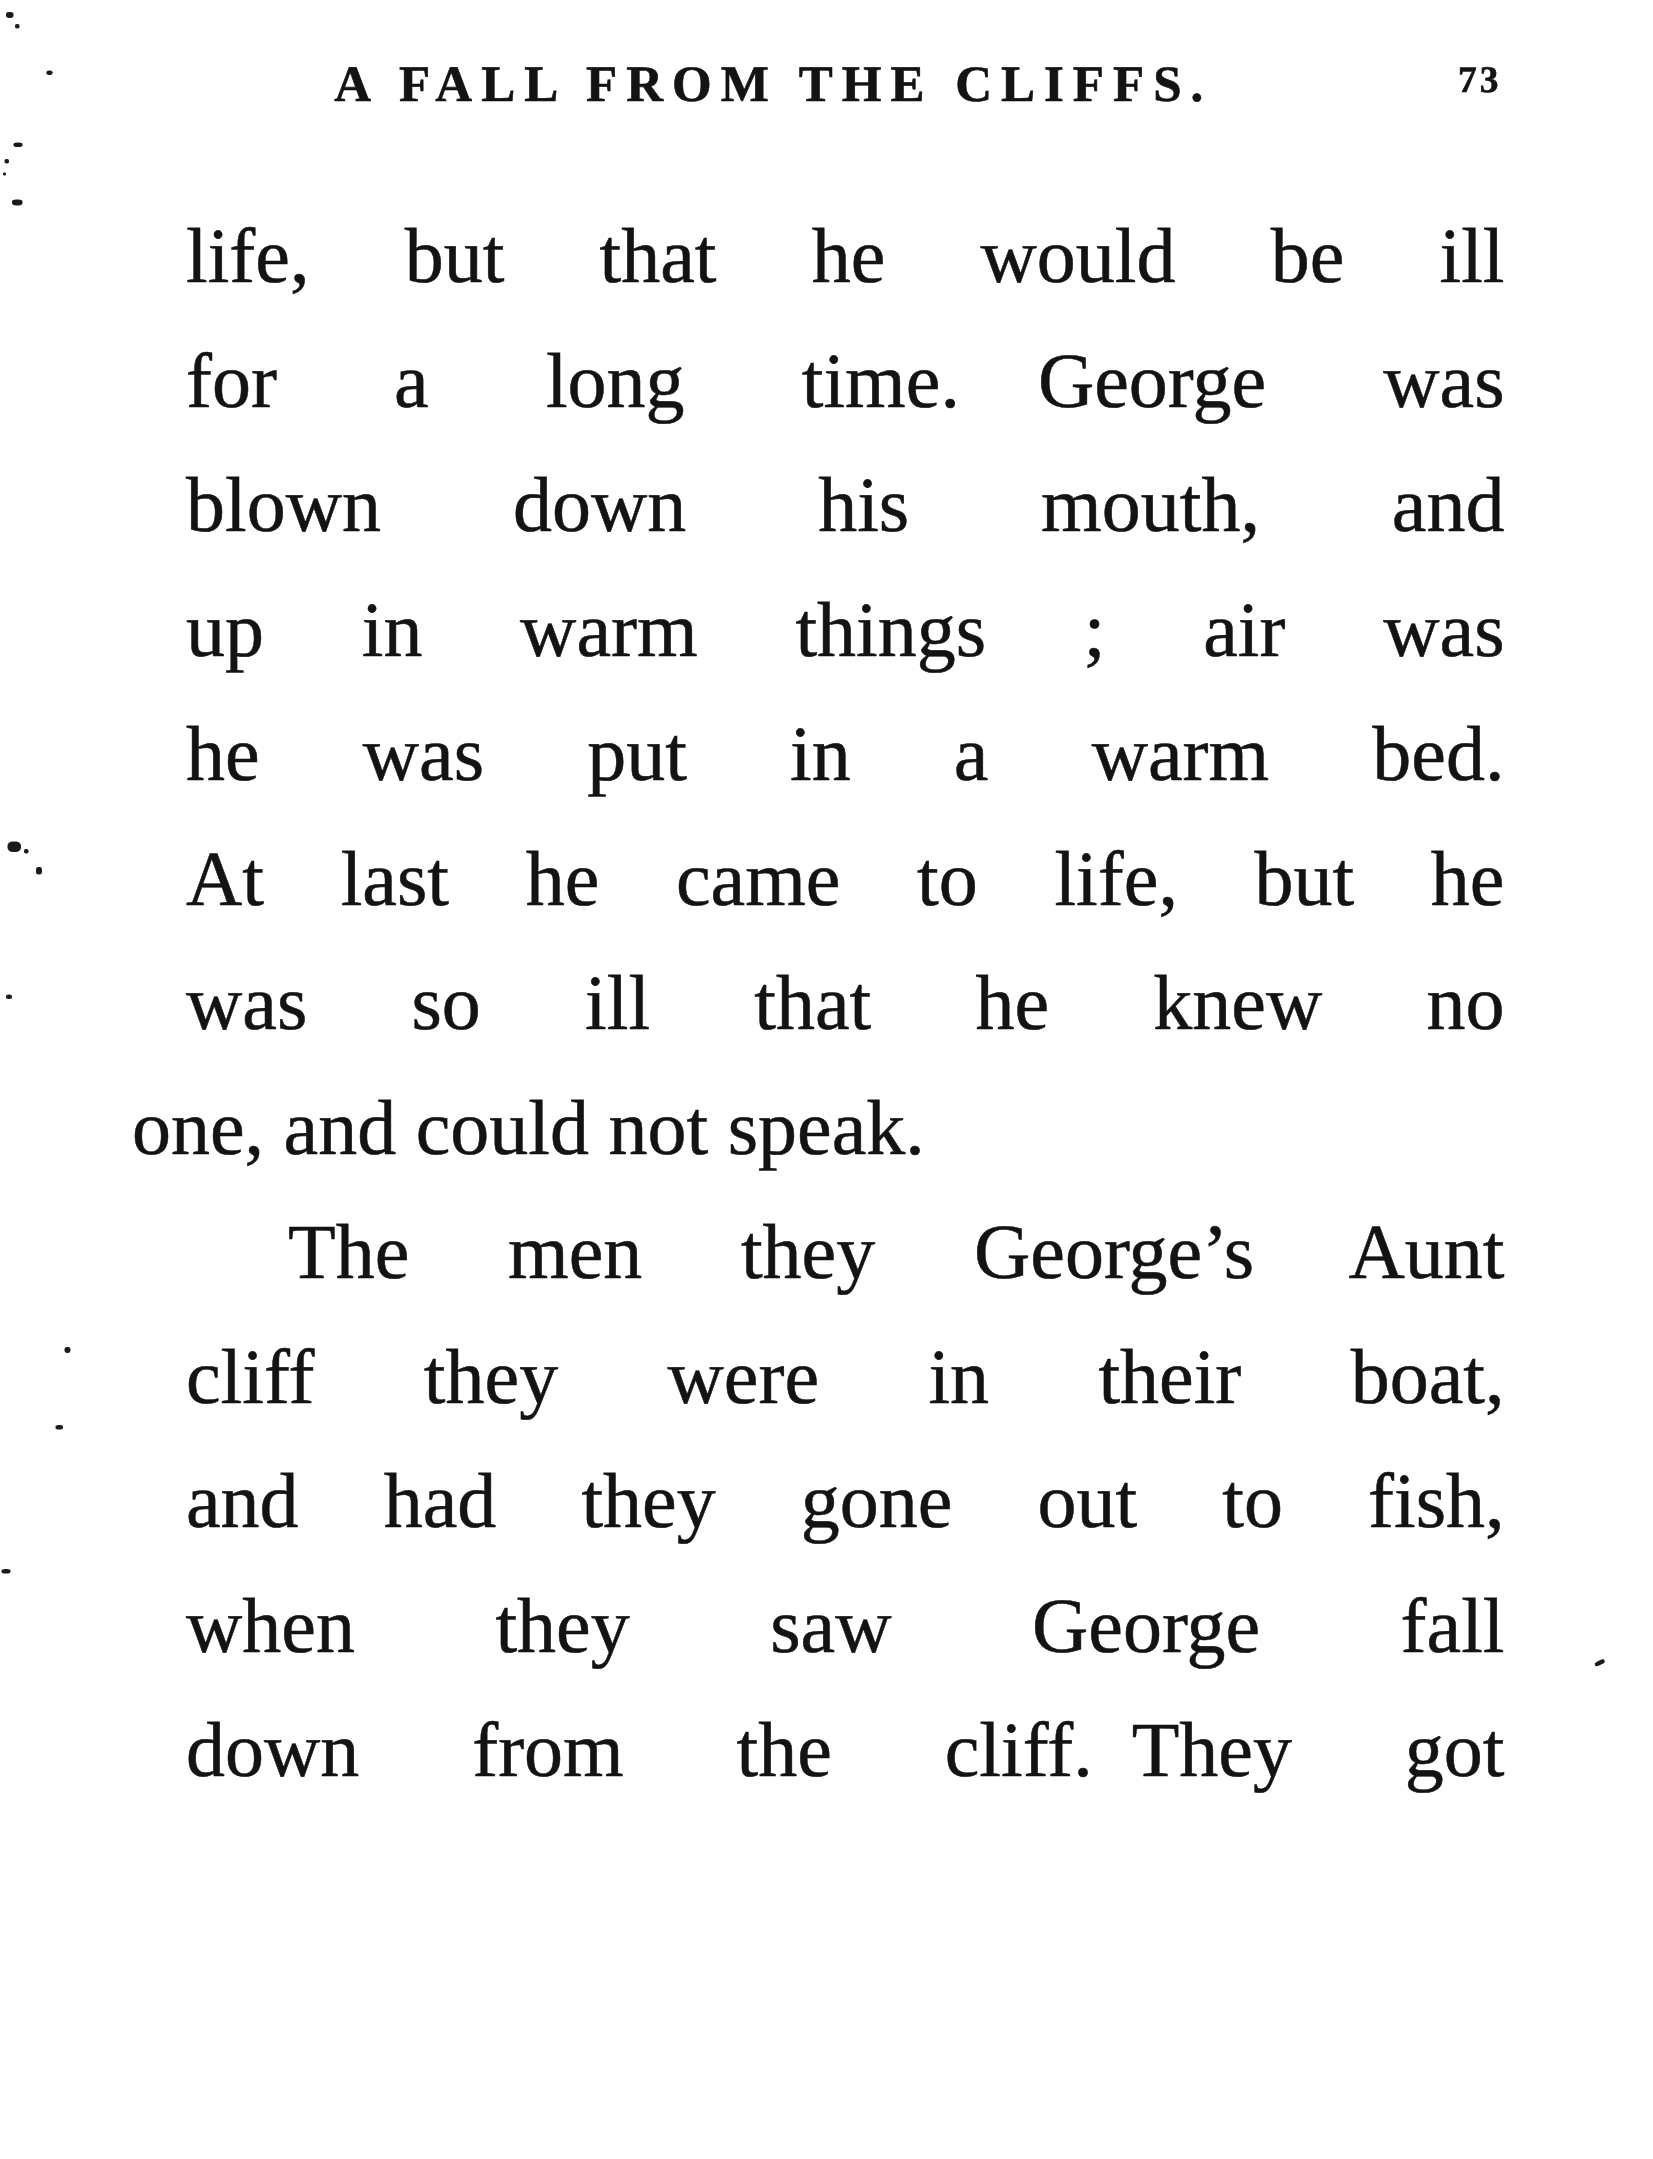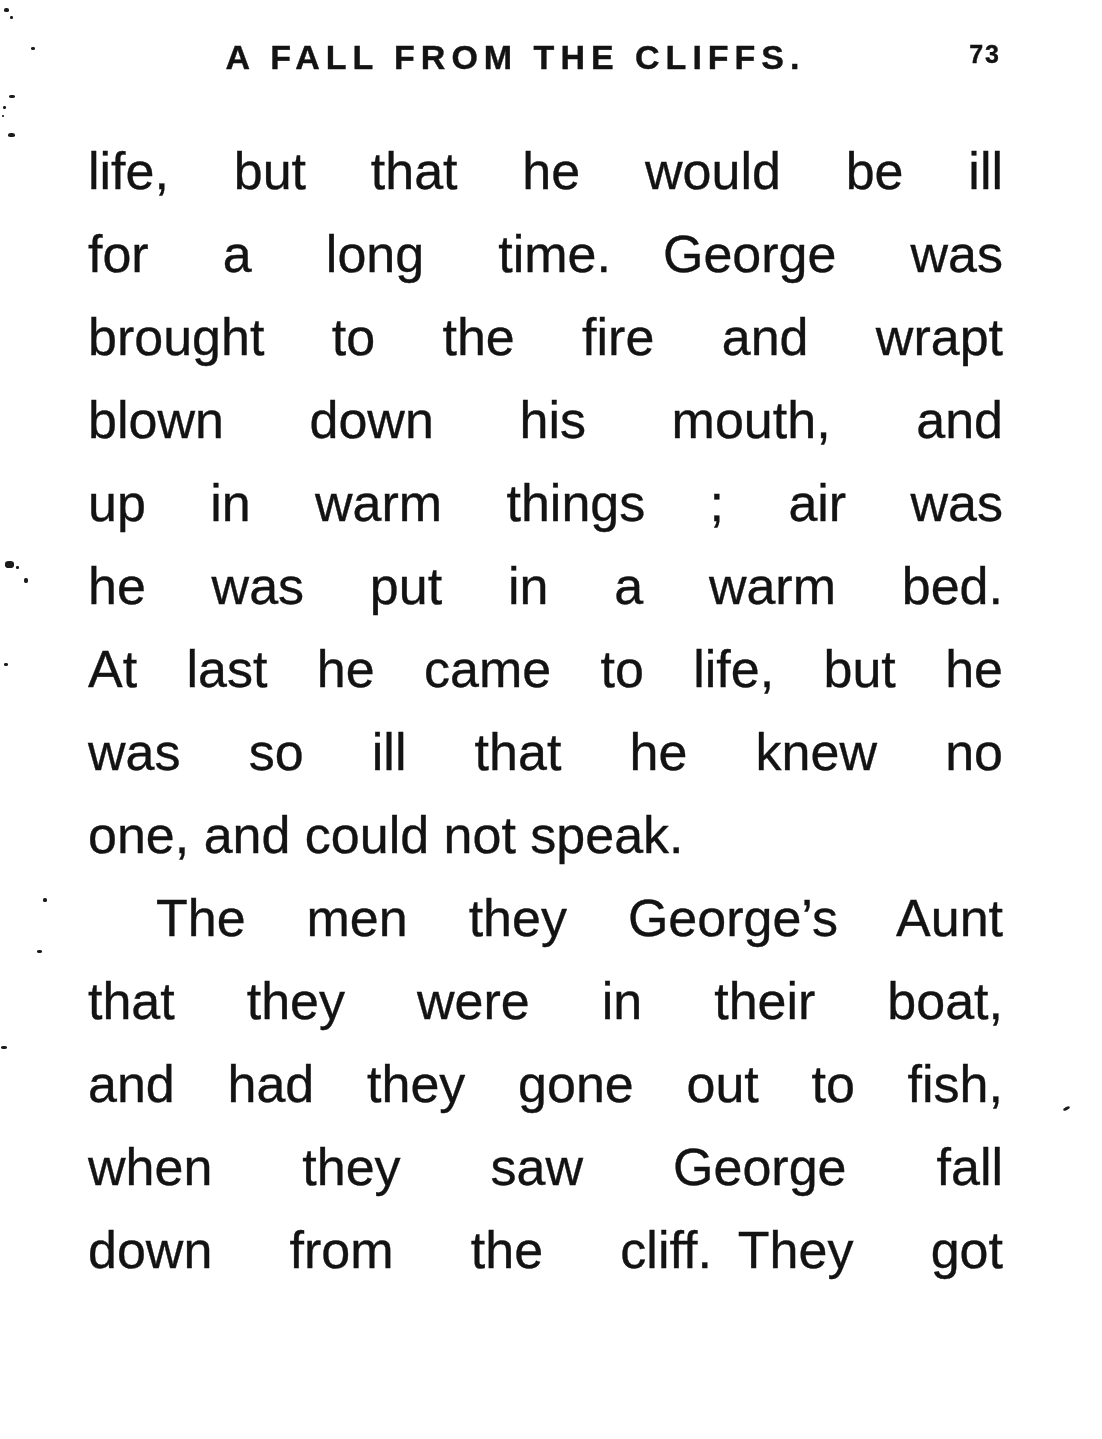--- a/index.html
+++ b/index.html
@@ -6,21 +6,21 @@
     margin: 0;
     padding: 0;
     background: #ffffff;
   }
   .page {
     position: relative;
     width: 1102px;
     height: 1439px;
     background: var(--paper, #ffffff);
     overflow: hidden;
-    font-family: Liberation Sans, sans-serif;
+    font-family: Liberation Serif, serif;
     color: var(--ink, #131313);
   }
   
   .header {
     position: absolute;
     left: 88px;
     top: 38px;
     width: 915px;
     height: 46px;
   }
@@ -56,20 +56,21 @@
     -webkit-text-stroke: 0.35px currentColor;
   }
   .tl {
     height: 83px;
     white-space: nowrap; 
   }
   .tl.j {
     white-space: normal;
     text-align: justify;
     text-align-last: justify;
+    margin-left: 36px;
   }
   .tl.e {
     white-space: normal;
     text-align: left;
     text-align-last: left;
   }
   .tl.i {
     text-indent: 68px;
   }
   
@@ -100,29 +101,28 @@
 <div class="page">
 
   <div class="header">
     <div class="header-title">A FALL FROM THE CLIFFS.</div>
     <div class="page-number">73</div>
   </div>
 
   <div class="textblock">
     <div class="tl j">life, but that he would be ill</div>
     <div class="tl j">for a long time. George was</div>
-    <div class="tl j">brought to the fire and wrapt</div>
     <div class="tl j">blown down his mouth, and</div>
     <div class="tl j">up in warm things ; air was</div>
     <div class="tl j">he was put in a warm bed.</div>
     <div class="tl j">At last he came to life, but he</div>
     <div class="tl j">was so ill that he knew no</div>
     <div class="tl e">one, and could not speak.</div>
     <div class="tl j i">The men they George’s Aunt</div>
-    <div class="tl j">that they were in their boat,</div>
+    <div class="tl j">cliff they were in their boat,</div>
     <div class="tl j">and had they gone out to fish,</div>
     <div class="tl j">when they saw George fall</div>
     <div class="tl j">down from the cliff. They got</div>
   </div>
 
   <div class="speck s1"></div>
   <div class="speck s2"></div>
   <div class="speck s3"></div>
   <div class="speck s4"></div>
   <div class="speck s5"></div>

